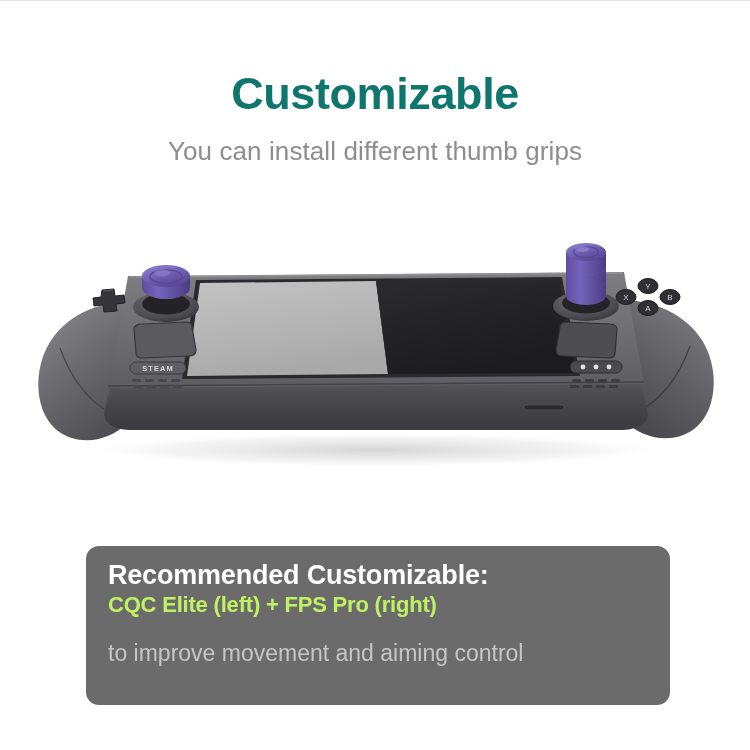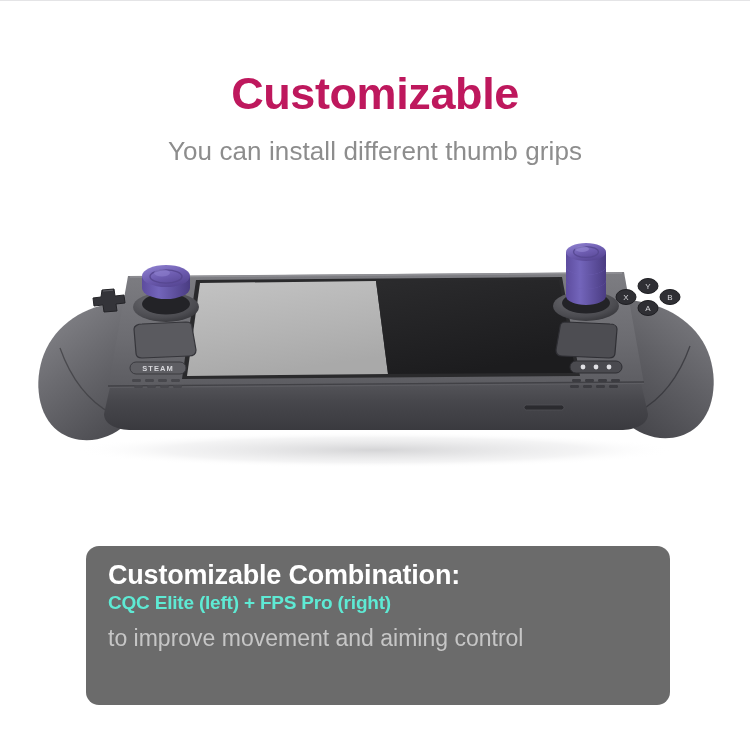--- a/index.html
+++ b/index.html
@@ -29,21 +29,21 @@
   }
 
   
   .headline {
     position: absolute;
     left: 0; top: 68px;
     width: 750px;
     text-align: center;
     font-size: 45px;
     font-weight: bold;
-    color: #be185d;
+    color: #0f766e;
     letter-spacing: -0.4px;
   }
   .subline {
     position: absolute;
     left: 0;
     width: 750px;
     text-align: center;
     font-size: 26px;
     color: #8d8d8d;
     letter-spacing: 0.1px;
@@ -73,32 +73,32 @@
     padding: 14px 20px 0 22px;
   }
   .callout-l1 {
     font-size: 27px;
     font-weight: bold;
     color: #ffffff;
     line-height: 1.16;
     letter-spacing: -0.2px;
   }
   .callout-l2 {
-    font-size: 19px;
+    font-size: 22px;
     font-weight: bold;
-    color: #5eead4;
+    color: #bef264;
     line-height: 1.2;
     letter-spacing: -0.2px;
     margin-top: 1px;
   }
   .callout-l3 {
     font-size: 23px;
     color: #c6c6c6;
     line-height: 1.22;
-    margin-top: 9px;
+    margin-top: 20px;
   }
   .callout-l4 {
     font-size: 23px;
     color: #c6c6c6;
     line-height: 1.22;
   }
 </style>
 </head>
 <body>
 
@@ -305,18 +305,18 @@
         <ellipse cx="586" cy="24" rx="20" ry="9" fill="url(#capTop)"></ellipse>
 
         <ellipse cx="586" cy="24" rx="12.5" ry="5.4" fill="none" stroke="#55468f" stroke-width="1.3" opacity="0.85"></ellipse>
         <ellipse cx="582" cy="21" rx="7" ry="3" fill="#9e92dc" opacity="0.5"></ellipse>
       </g>
 
     </svg>
   </div>
 
   <div class="callout">
-    <div class="callout-l1">Customizable Combination:</div>
+    <div class="callout-l1">Recommended Customizable:</div>
     <div class="callout-l2">CQC Elite (left) + FPS Pro (right)</div>
     <div class="callout-l3">to improve movement and aiming control</div>
   </div>
 
 </div>
 
 </body></html>

